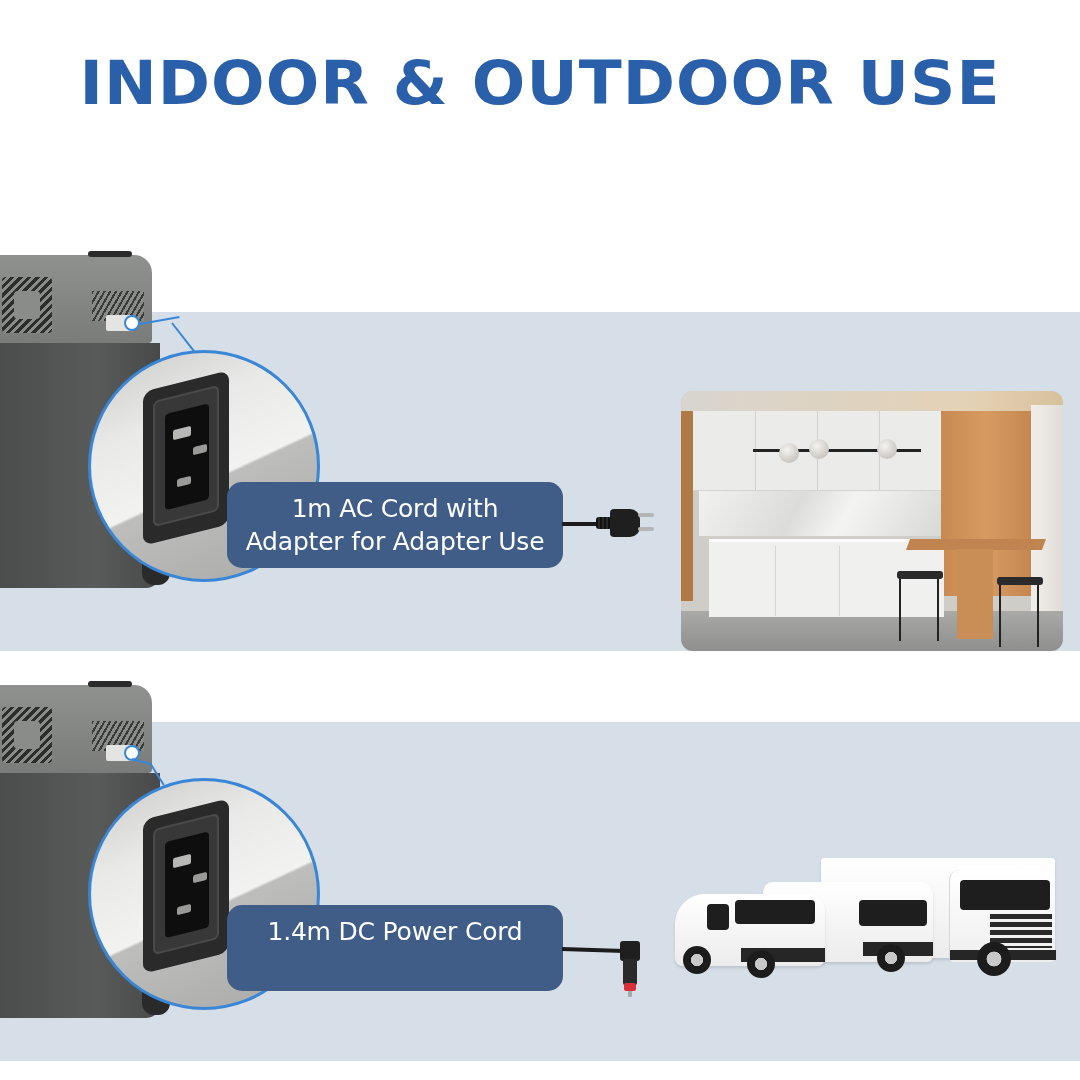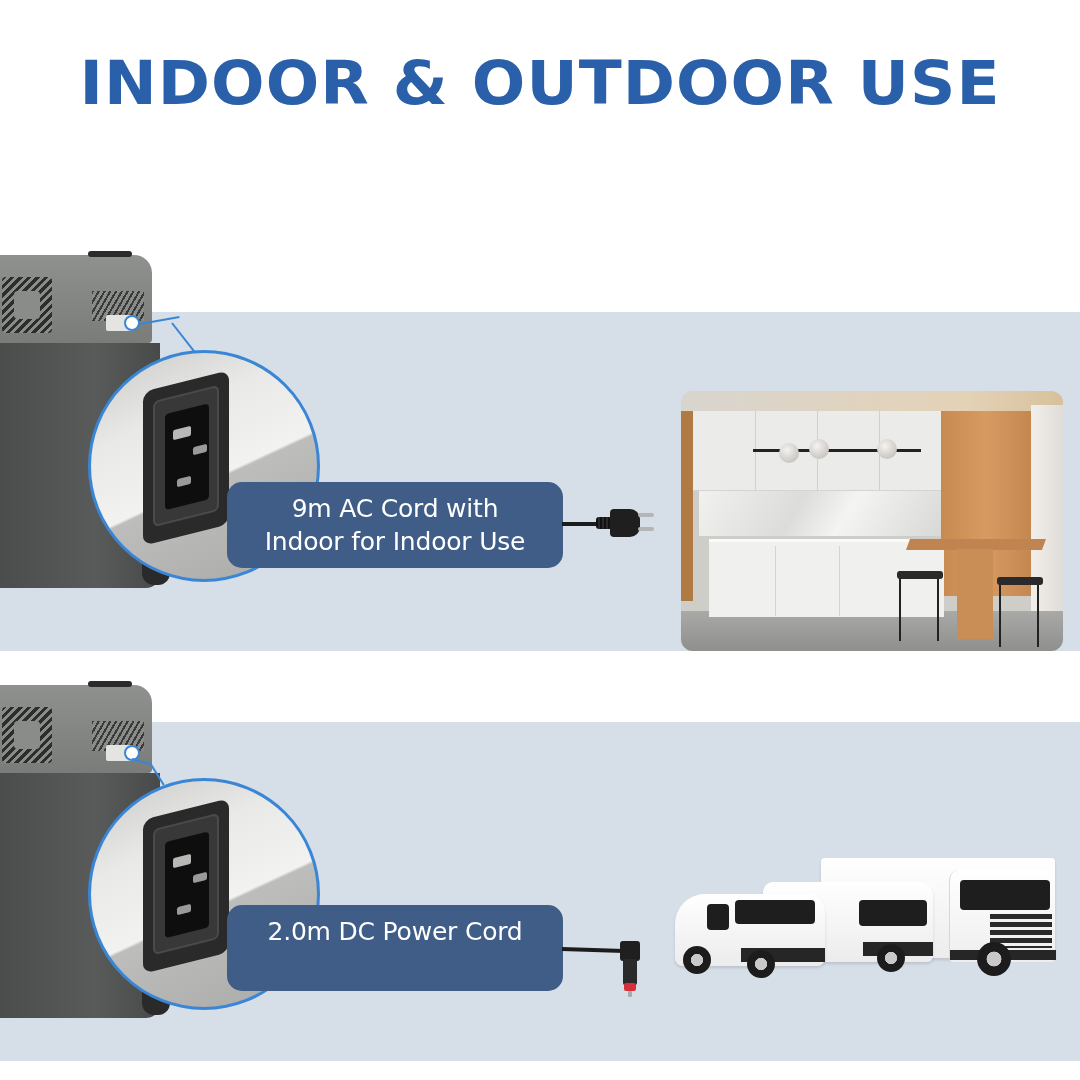--- a/index.html
+++ b/index.html
@@ -172,22 +172,22 @@
       <div class="socket-hole">
         <div class="pin a"></div>
         <div class="pin b"></div>
         <div class="pin c"></div>
       </div>
     </div>
   </div>
 </div>
 
 <div class="label-box l1">
-  <span>9m AC Cord with</span>
-  <span>Indoor for Indoor Use</span>
+  <span>1m AC Cord with</span>
+  <span>Adapter for Adapter Use</span>
 </div>
 
 <div class="cord cd1"></div>
 <div class="plug-ac">
   <div class="grip"></div>
   <div class="head"></div>
   <div class="prong up"></div>
   <div class="prong dn"></div>
 </div>
 
@@ -240,21 +240,21 @@
       <div class="socket-hole">
         <div class="pin a"></div>
         <div class="pin b"></div>
         <div class="pin c"></div>
       </div>
     </div>
   </div>
 </div>
 
 <div class="label-box l2">
-  <span>2.0m DC Power Cord</span>
+  <span>1.4m DC Power Cord</span>
 </div>
 
 <div class="cord cd2"></div>
 <div class="plug-dc">
   <div class="top"></div>
   <div class="shaft"></div>
   <div class="tip"></div>
   <div class="pin"></div>
 </div>
 

